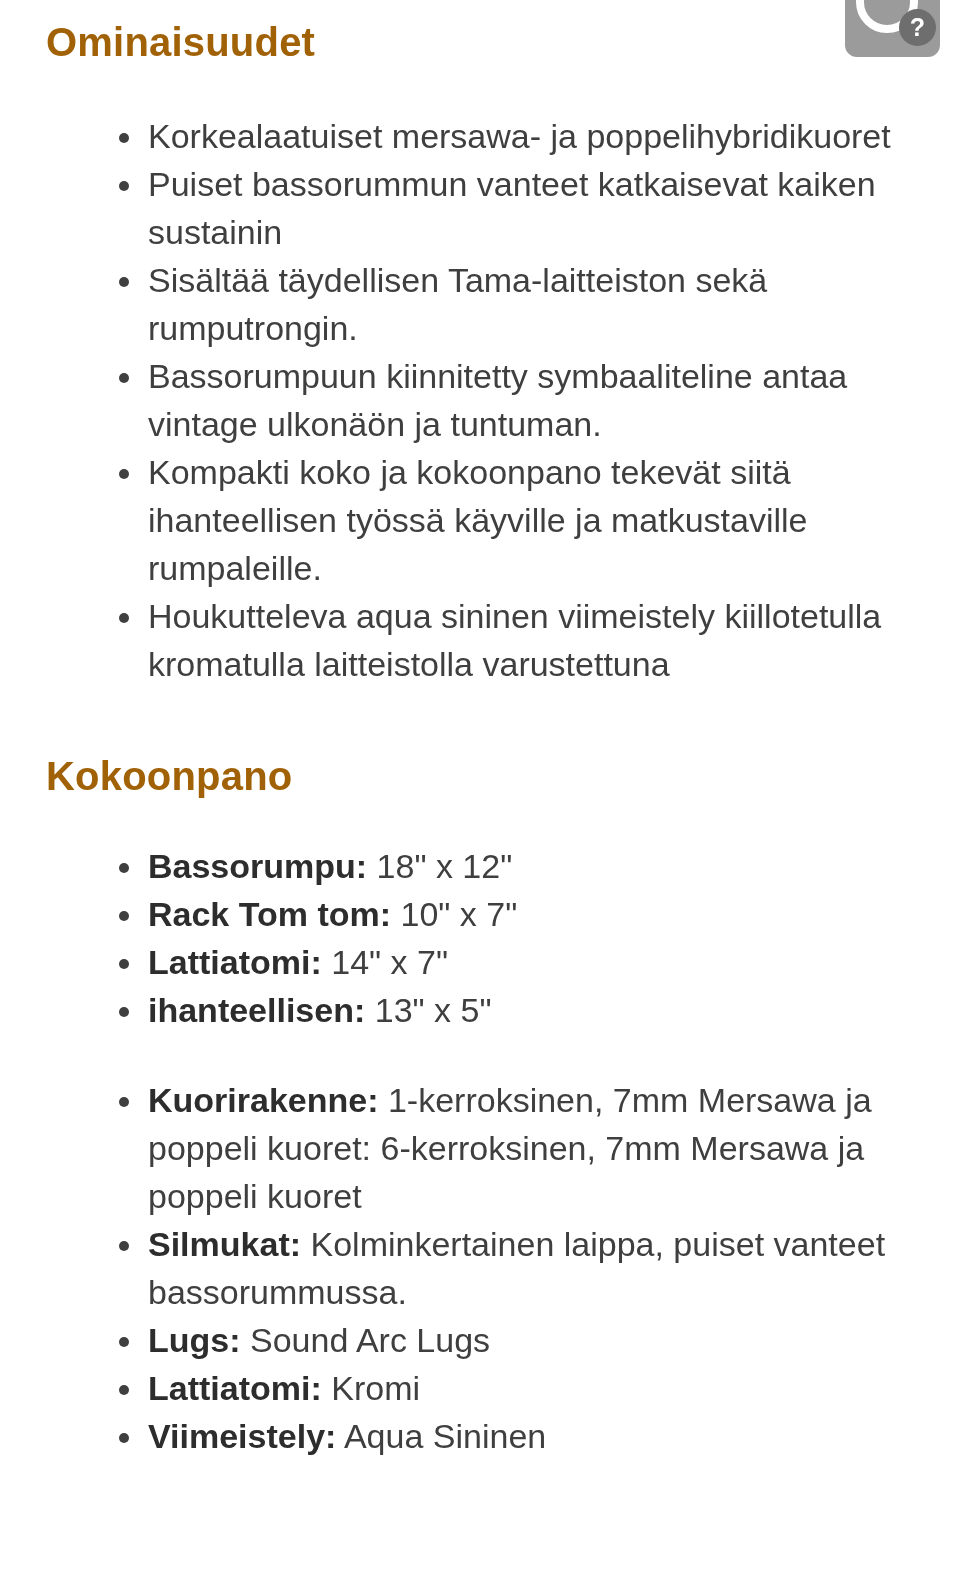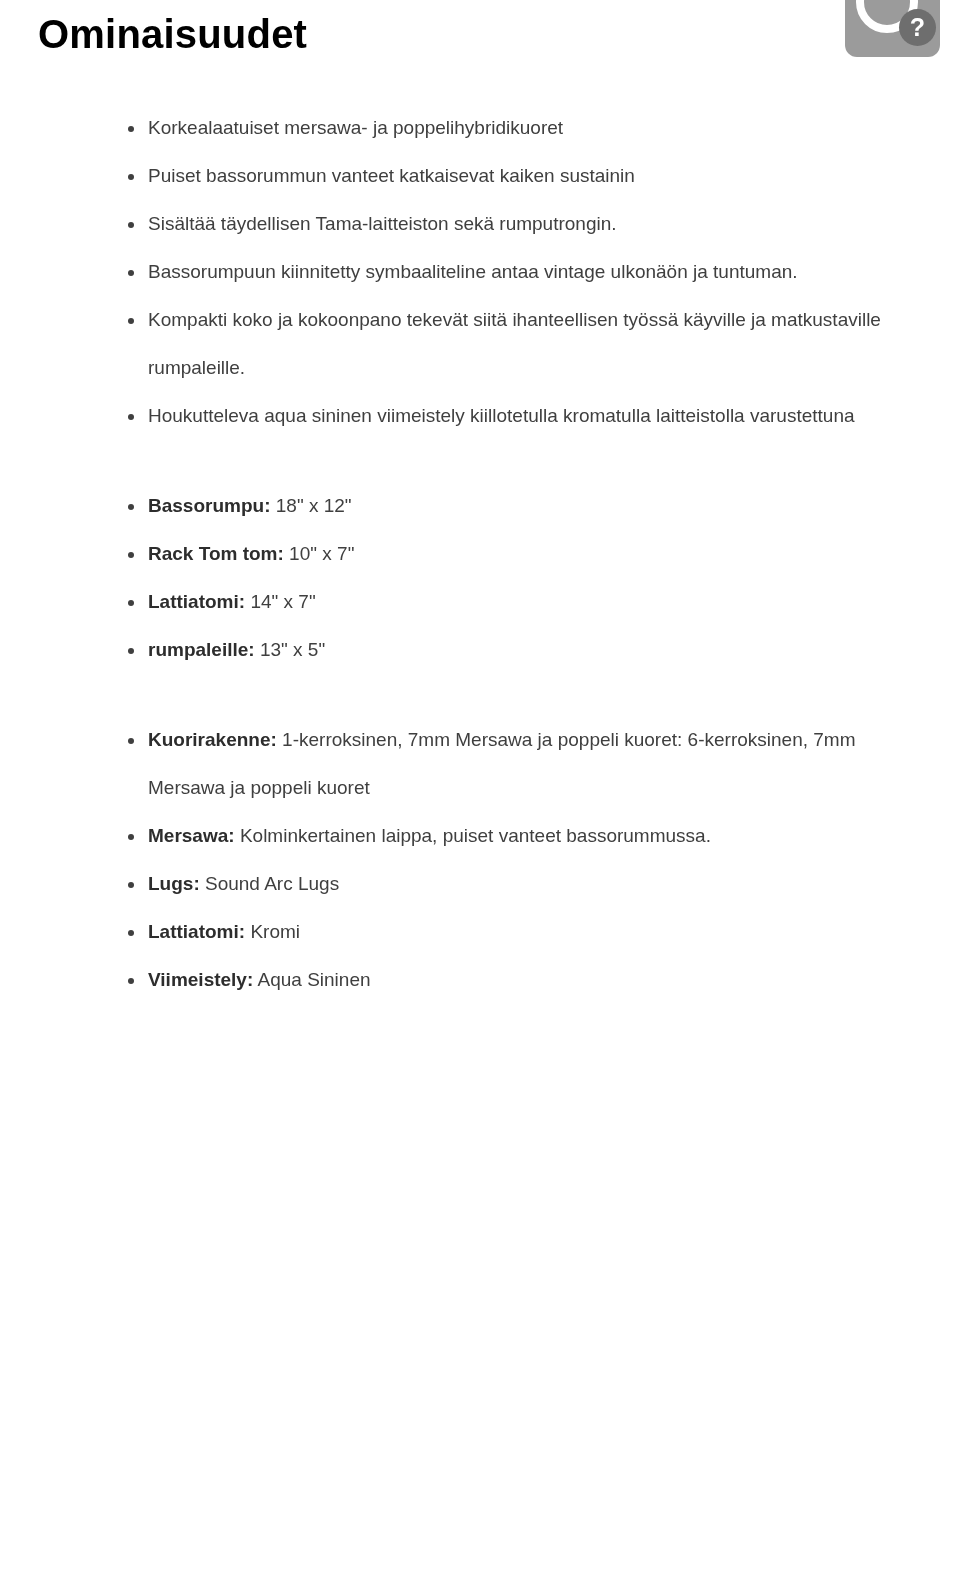--- a/index.html
+++ b/index.html
@@ -16,33 +16,33 @@
     font-family: "Liberation Sans", sans-serif;
     color: #3f3f3f;
   }
   .page {
     padding: 10px 38px 40px 38px;
   }
   h1.section-title {
     font-size: 40px;
     line-height: 48px;
     font-weight: 700;
-    color: #000000;
-    margin: 0;
+    color: #a16207;
+    margin: 8px;
     letter-spacing: 0.2px;
   }
   .section + .section h1.section-title {
     margin-top: 64px;
   }
   ul.bullet-list {
     list-style: disc outside;
     margin: 46px 0 0 0;
     padding: 0 0 0 108px;
     max-width: 878px; 
-    font-size: 19px;
+    font-size: 34px;
     line-height: 48px;
     color: #3f3f3f;
   }
   ul.bullet-list li {
     padding-left: 2px;
   }
   .section-config ul.bullet-list,
   .section-specs ul.bullet-list {
     margin-top: 42px;
   }
@@ -105,31 +105,32 @@
       <li><span>Korkealaatuiset mersawa- ja poppelihybridikuoret</span></li>
       <li><span>Puiset bassorummun vanteet katkaisevat kaiken sustainin</span></li>
       <li><span>Sisältää täydellisen Tama-laitteiston sekä rumputrongin.</span></li>
       <li><span>Bassorumpuun kiinnitetty symbaaliteline antaa vintage ulkonäön ja tuntuman.</span></li>
       <li><span>Kompakti koko ja kokoonpano tekevät siitä ihanteellisen työssä käyville ja matkustaville rumpaleille.</span></li>
       <li><span>Houkutteleva aqua sininen viimeistely kiillotetulla kromatulla laitteistolla varustettuna</span></li>
     </ul>
   </section>
 
   <section class="section section-config">
+    <h1 class="section-title">Kokoonpano</h1>
     <ul class="bullet-list">
       <li><span class="lbl">Bassorumpu:</span><span> 18" x 12"</span></li>
       <li><span class="lbl">Rack Tom tom:</span><span> 10" x 7"</span></li>
       <li><span class="lbl">Lattiatomi:</span><span> 14" x 7"</span></li>
-      <li><span class="lbl">rumpaleille:</span><span> 13" x 5"</span></li>
+      <li><span class="lbl">ihanteellisen:</span><span> 13" x 5"</span></li>
     </ul>
   </section>
 
   <section class="section section-specs">
     <ul class="bullet-list">
       <li><span class="lbl">Kuorirakenne:</span><span> 1-kerroksinen, 7mm Mersawa ja poppeli kuoret: 6-kerroksinen, 7mm Mersawa ja poppeli kuoret</span></li>
-      <li><span class="lbl">Mersawa:</span><span> Kolminkertainen laippa, puiset vanteet bassorummussa.</span></li>
+      <li><span class="lbl">Silmukat:</span><span> Kolminkertainen laippa, puiset vanteet bassorummussa.</span></li>
       <li><span class="lbl">Lugs:</span><span> Sound Arc Lugs</span></li>
       <li><span class="lbl">Lattiatomi:</span><span> Kromi</span></li>
       <li><span class="lbl">Viimeistely:</span><span> Aqua Sininen</span></li>
     </ul>
   </section>
 
 </div>
 
 </body></html>

